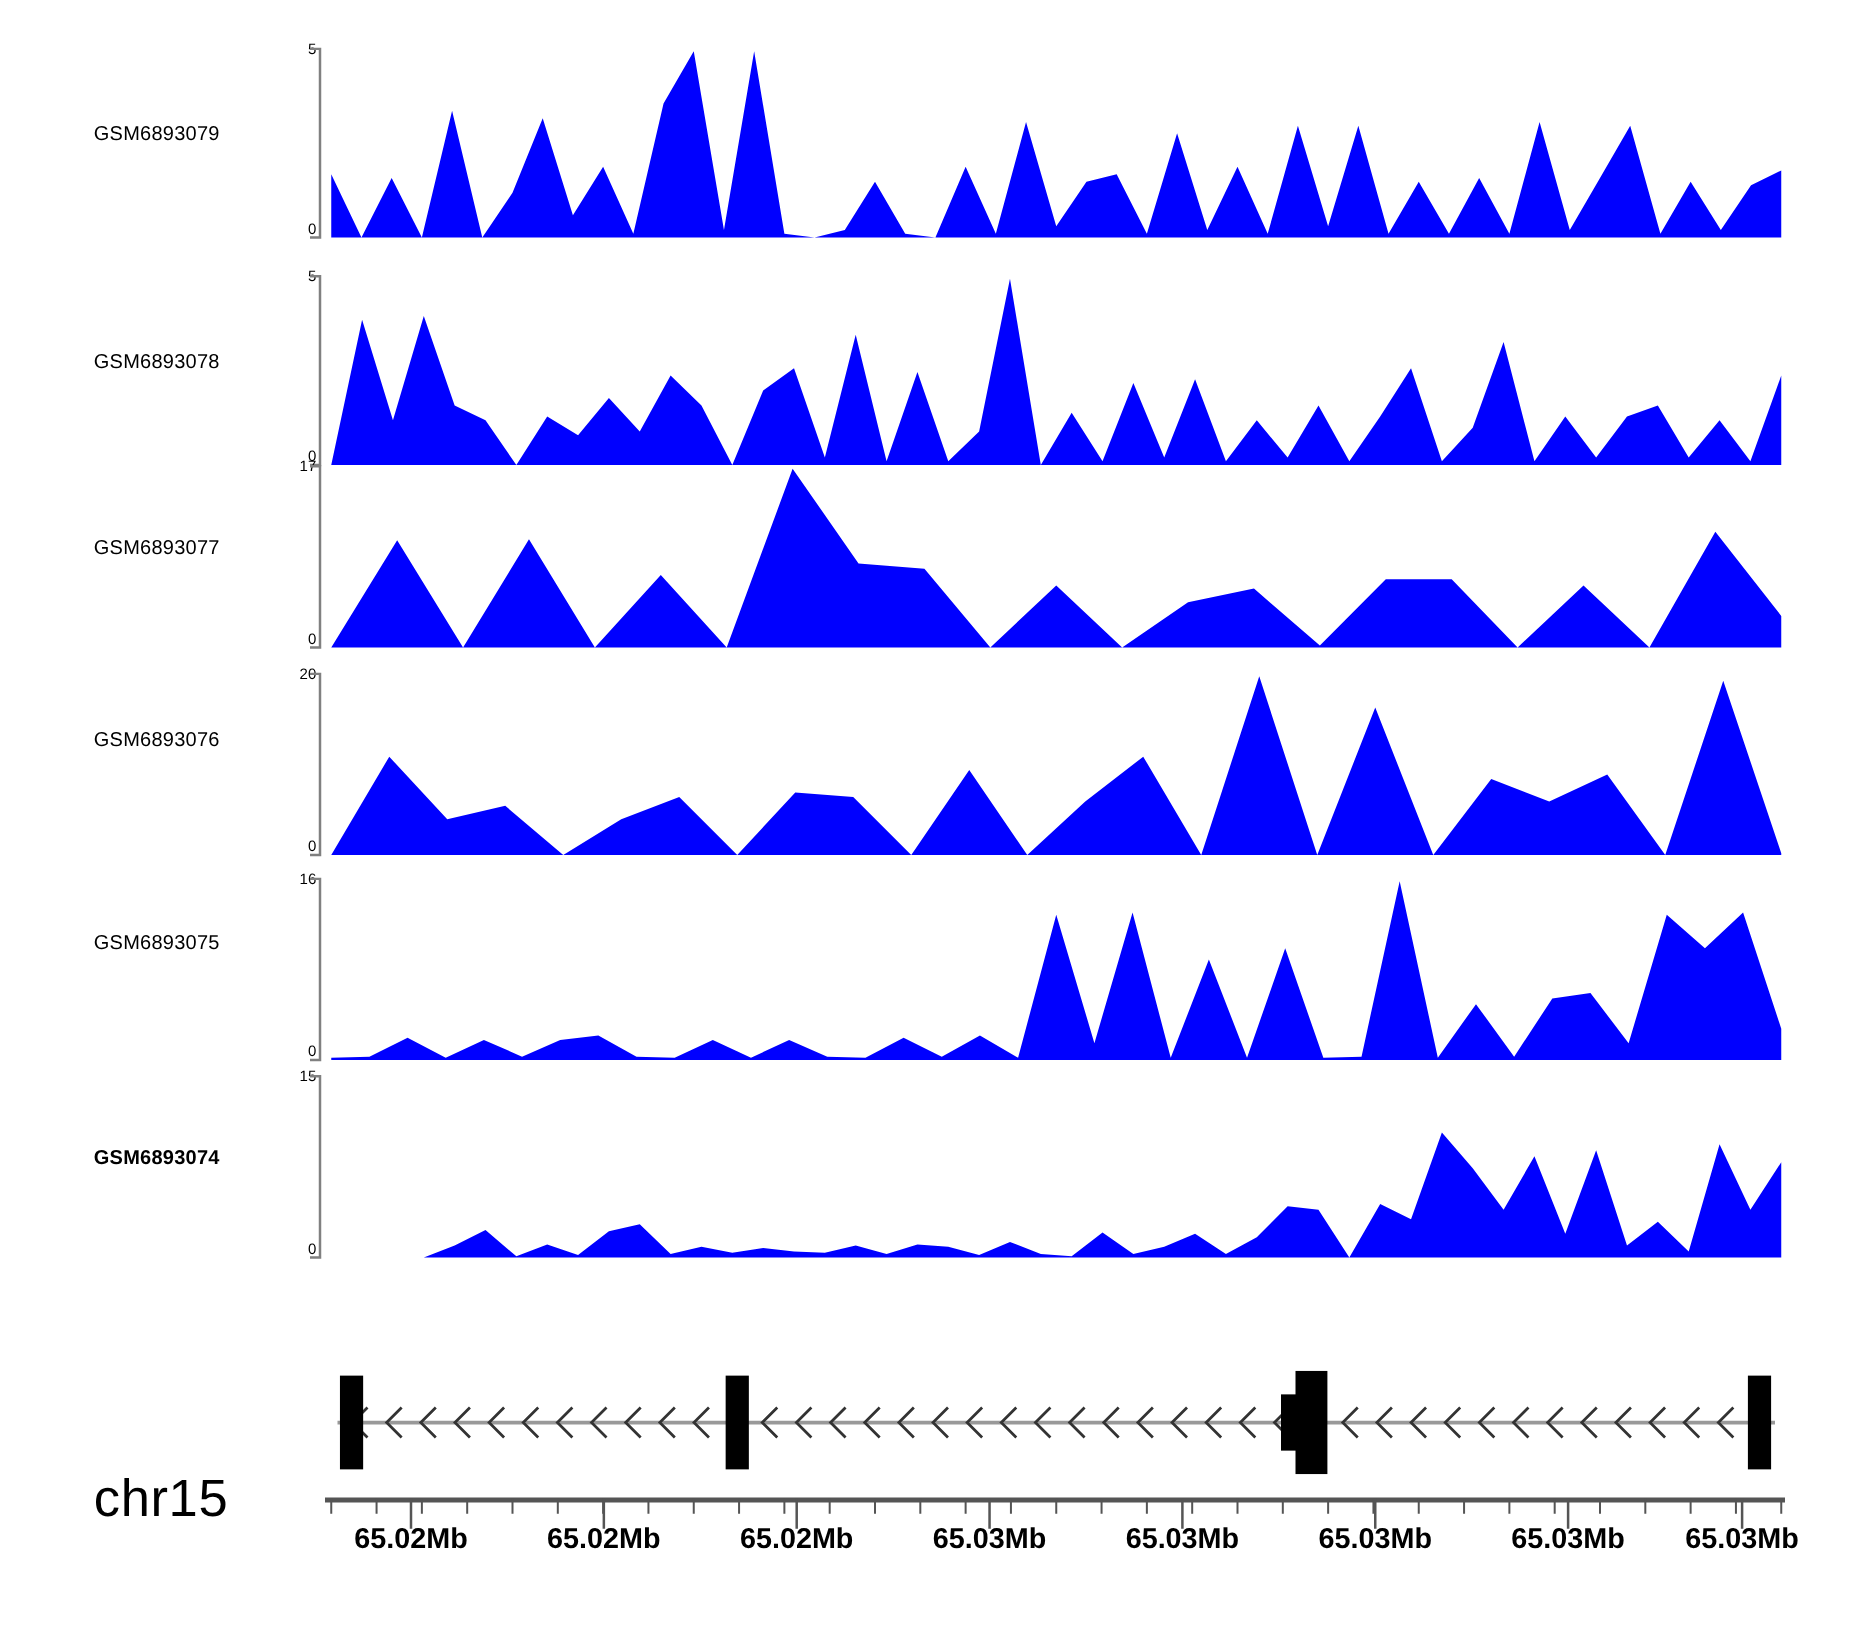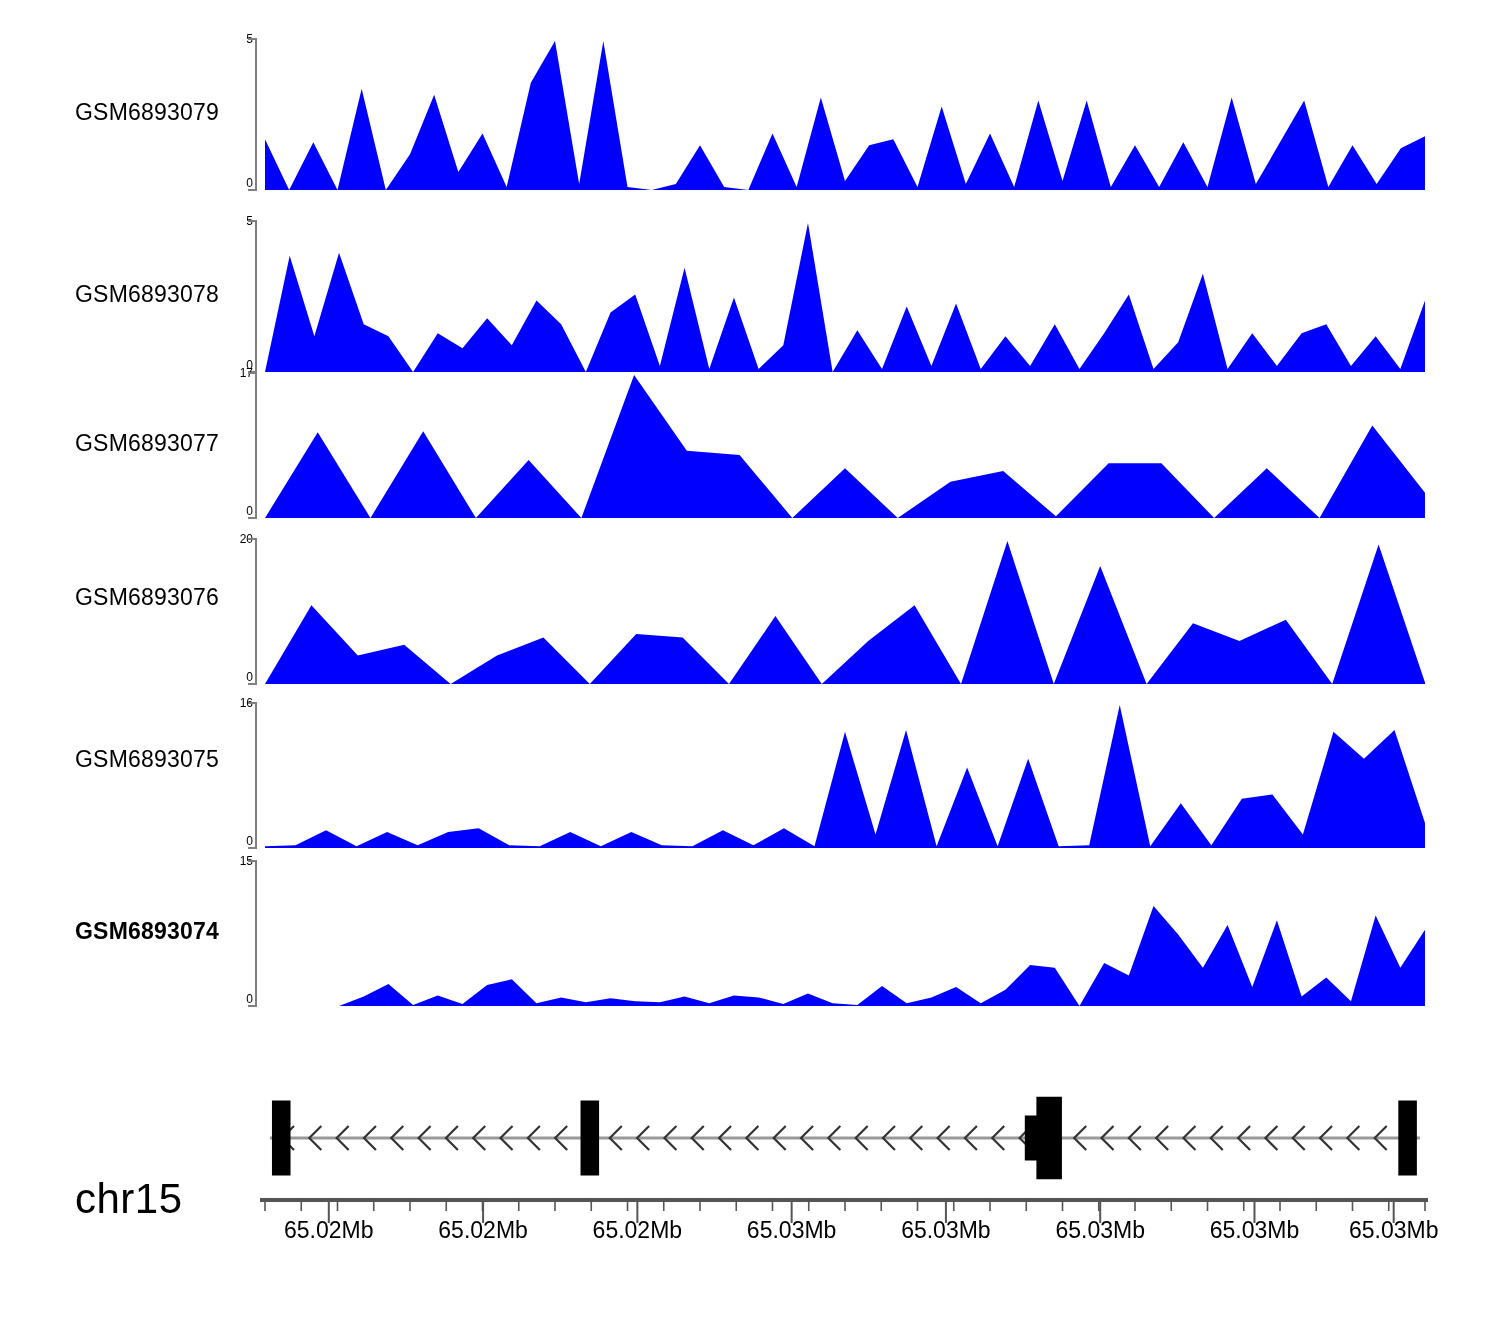--- a/index.html
+++ b/index.html
@@ -21,21 +21,21 @@
     height: 1320px;
   }
   .track {
     position: absolute;
     left: 0;
     width: 1500px;
   }
   .track-label {
     position: absolute;
     left: 75px;
-    font-size: 23px;
+    font-size: 16px;
     color: #000000;
     white-space: nowrap;
     letter-spacing: 0.2px;
   }
   .axis-max, .axis-min {
     position: absolute;
     font-size: 12px;
     color: #000000;
     text-align: right;
     width: 40px;
@@ -67,20 +67,21 @@
     width: 1500px;
     height: 120px;
   }
   .tick-label {
     position: absolute;
     font-size: 23px;
     color: #000000;
     transform: translateX(-50%);
     white-space: nowrap;
     top: 32px;
+    font-weight: bold;
   }
 </style>
 </head>
 <body>
 
 <div id="root">
 
   <div id="tracks-container">
       <div class="track" style="top: 38px; height: 152px;">
         <div class="track-label" style="top: 61px;">GSM6893079</div>

